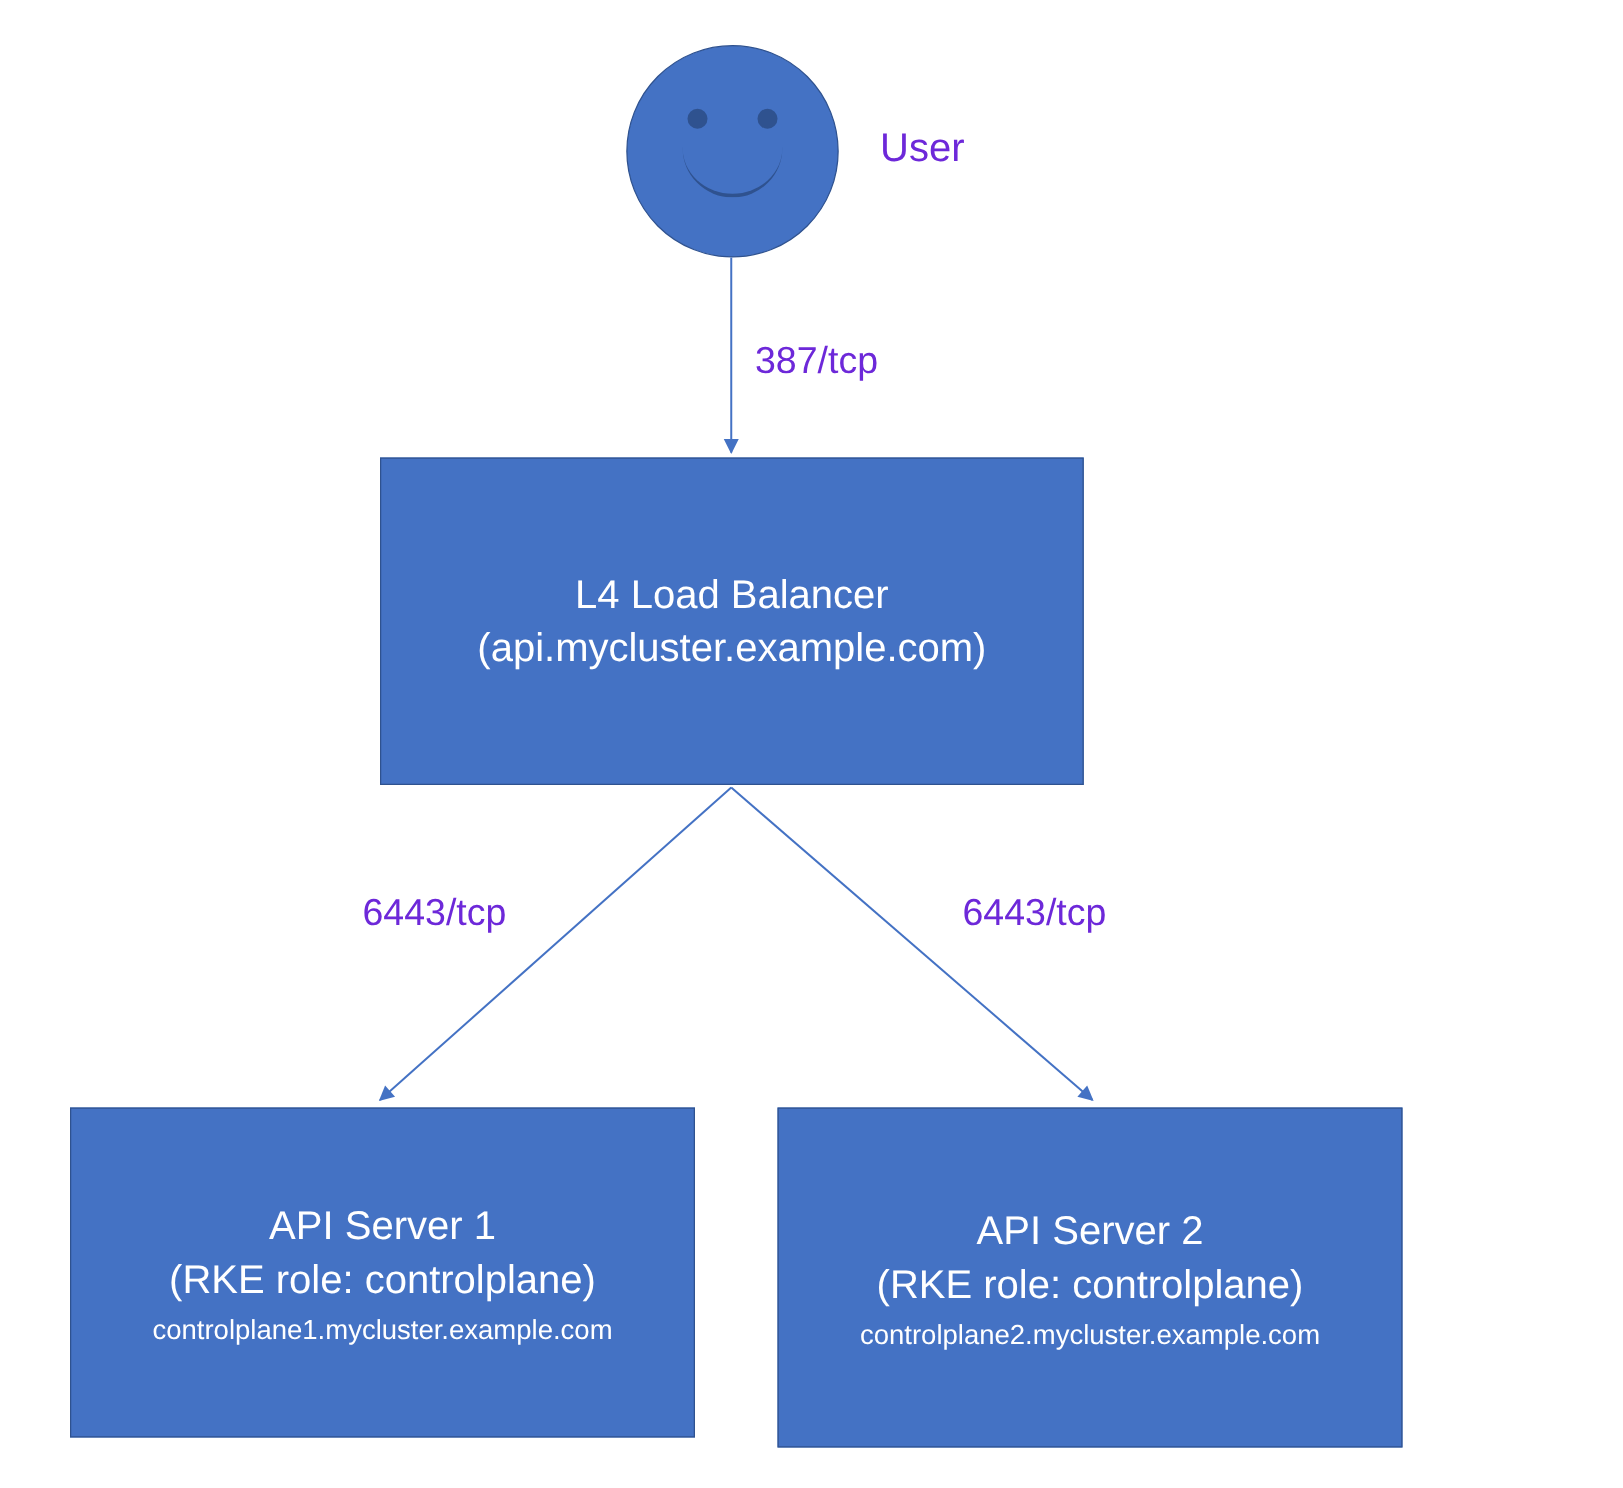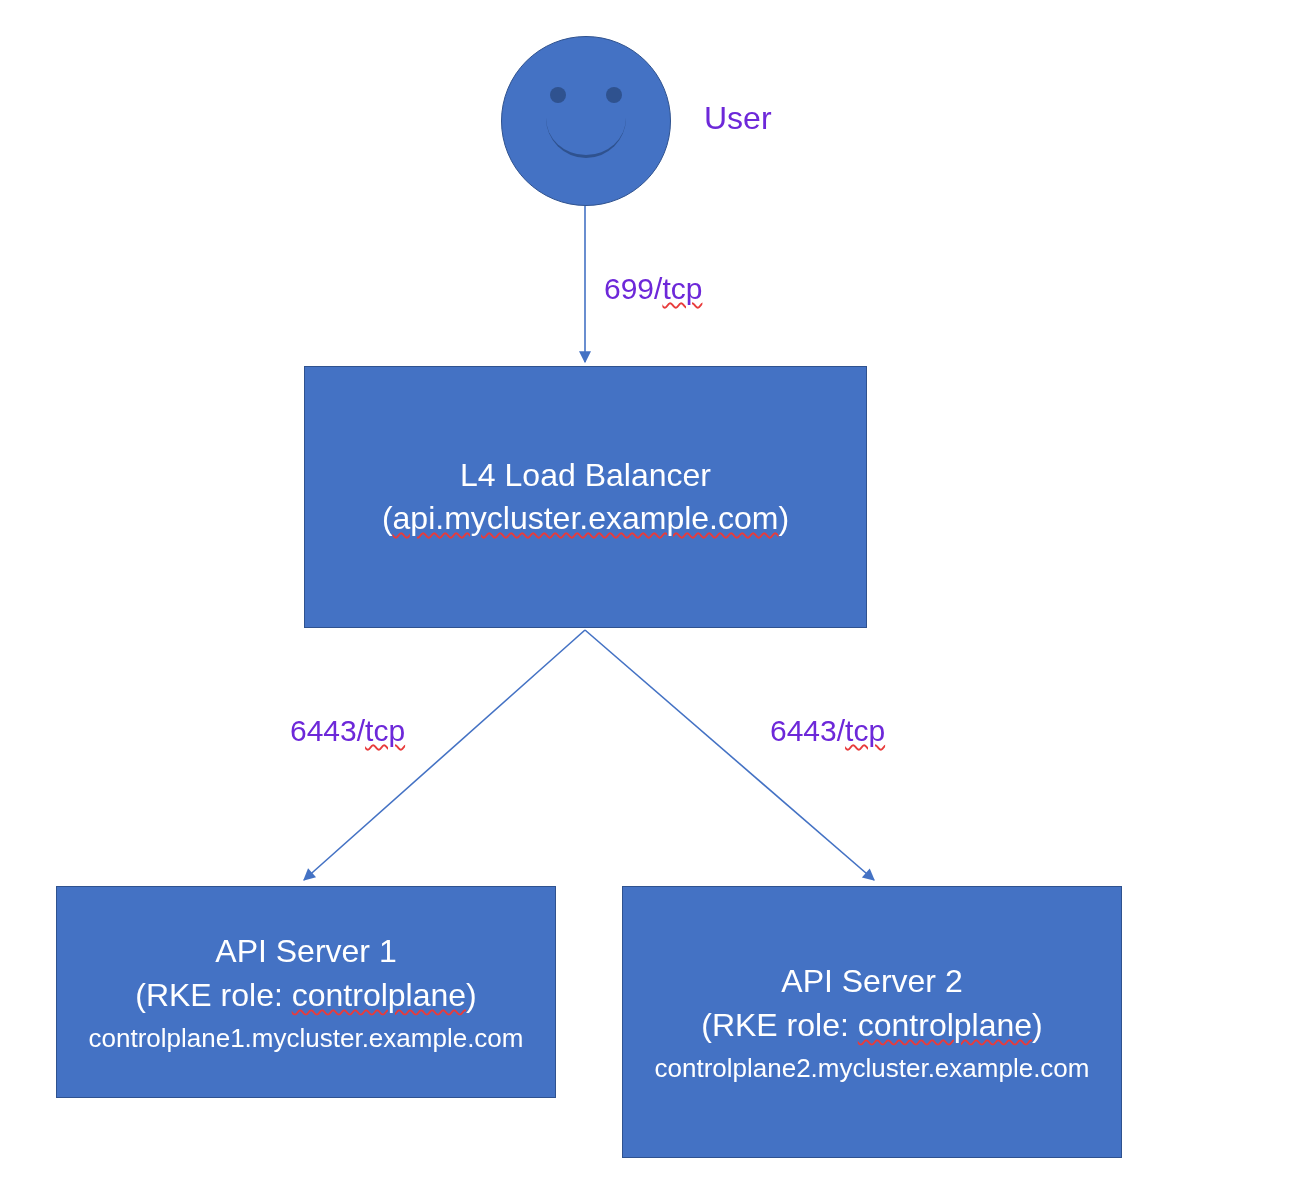--- a/index.html
+++ b/index.html
@@ -5,23 +5,23 @@
 html,body{margin:0;padding:0;width:1298px;height:1190px;background:#fff;font-family:"Helvetica Neue",Arial,sans-serif;overflow:hidden}
 .stage{position:relative;width:1298px;height:1190px}
 .box{position:absolute;background:#4472C4;border:1.5px solid #2F528F;color:#fff;display:flex;flex-direction:column;align-items:center;justify-content:center;text-align:left;box-sizing:border-box;padding:10px}
 .smiley{position:absolute;width:168px;height:168px;border-radius:50%;background:#4472C4;border:1.5px solid #2F528F}
 .eye{position:absolute;width:16px;height:16px;border-radius:50%;background:#2F528F}
 .eye.l{left:48px;top:50px}
 .eye.r{right:48px;top:50px}
 .mouth{position:absolute;width:80px;height:40px;border:3px solid #2F528F;border-top:none;border-left:none;border-right:none;border-radius:0 0 80px 80px;left:44px;top:78px}
 .label{position:absolute;color:#6d28d9;font-size:32px}
 .big{font-size:32px;line-height:1.35}
-.small{font-size:26px;margin-top:6px}
+.small{font-size:22px;margin-top:6px}
 svg.arrows{position:absolute;left:0;top:0;width:1298px;height:1190px;pointer-events:none}
-.underline-red{text-decoration:underline;text-decoration-style:wavy;text-decoration-color:#E83B3B;text-decoration-thickness:1.5px;text-underline-offset:3px}
+.underline-red{text-decoration-style:wavy;text-decoration-color:#E83B3B;text-decoration-thickness:1.5px;text-underline-offset:3px}
 </style>
 </head>
 <body>
 <div class="stage">
 
 <div class="smiley" style="left:501px;top:36px">
   <div class="eye l"></div>
   <div class="eye r"></div>
   <div class="mouth"></div>
 </div>
@@ -35,37 +35,37 @@
   </defs>
 
   <line x1="585" y1="206" x2="585" y2="362" stroke="#4472C4" stroke-width="1.6" marker-end="url(#ah)"></line>
 
   <line x1="585" y1="630" x2="304" y2="880" stroke="#4472C4" stroke-width="1.6" marker-end="url(#ah)"></line>
 
   <line x1="585" y1="630" x2="874" y2="880" stroke="#4472C4" stroke-width="1.6" marker-end="url(#ah)"></line>
 </svg>
 
 <div class="label" style="left:604px;top:272px;font-size:30px">
-  <span>699/</span><span class="underline-red">tcp</span>
+  <span>387/</span><span class="underline-red">tcp</span>
 </div>
 <div class="label" style="left:290px;top:714px;font-size:30px">
   <span>6443/</span><span class="underline-red">tcp</span>
 </div>
 <div class="label" style="left:770px;top:714px;font-size:30px">
   <span>6443/</span><span class="underline-red">tcp</span>
 </div>
 
 <div class="box" style="left:304px;top:366px;width:563px;height:262px">
   <div class="big">L4 Load Balancer</div>
   <div class="big">
     <span>(</span><span class="underline-red">api.mycluster.example.com</span><span>)</span>
   </div>
 </div>
 
-<div class="box" style="left:56px;top:886px;width:500px;height:212px">
+<div class="box" style="left:56px;top:886px;width:500px;height:264px">
   <div class="big">API Server 1</div>
   <div class="big">
     <span>(RKE role: </span><span class="underline-red">controlplane</span><span>)</span>
   </div>
   <div class="small">controlplane1.mycluster.example.com</div>
 </div>
 
 <div class="box" style="left:622px;top:886px;width:500px;height:272px">
   <div class="big">API Server 2</div>
   <div class="big">

